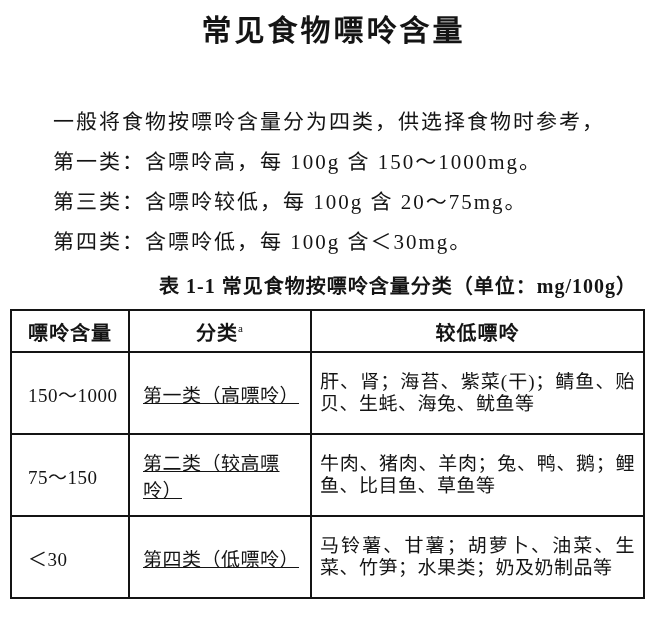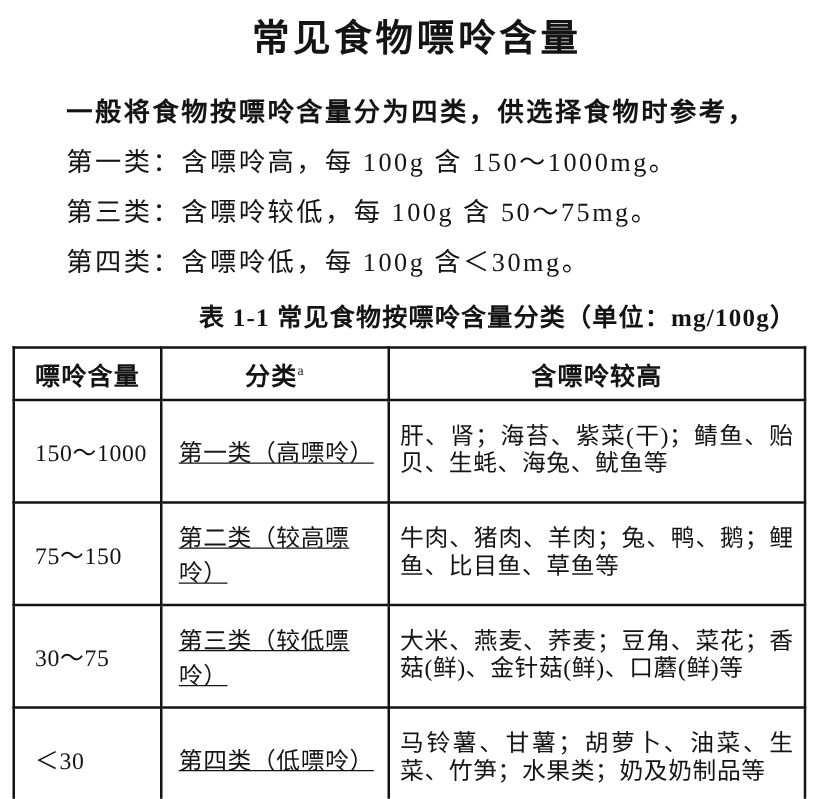--- a/index.html
+++ b/index.html
@@ -8,22 +8,22 @@
     background:#ffffff;color:#141414;
     font-family:"Liberation Serif","DejaVu Serif",serif;
   }
   .title{
     margin:6px 0 0 0;
     text-align:center;
     font-size:30px;font-weight:bold;
     letter-spacing:3px;
   }
   .intro{
-    margin:20px 16px 0 13px;
-    font-size:21px;line-height:40px;letter-spacing:2px;font-weight:bold;
+    margin:52px 16px 0 13px;
+    font-size:21px;line-height:40px;letter-spacing:2px;
   }
   .intro .line{display:block;}
   .intro .indent{padding-left:40px;}
   .cats{
     margin:0 4px 0 53px;
     font-size:21px;line-height:40px;letter-spacing:2px;
   }
   .caption{
     margin:8px 30px 0 0;
     text-align:right;
@@ -55,54 +55,49 @@
 <body>
 
 <h1 class="title">常见食物嘌呤含量</h1>
 
 <p class="intro">
   <span class="line indent">一般将食物按嘌呤含量分为四类，供选择食物时参考，</span>
 </p>
 
 <div class="cats">
   <div>第一类：含嘌呤高，每 100g 含 150～1000mg。</div>
-  <div>第三类：含嘌呤较低，每 100g 含 50～75mg。</div>
+  <div>第三类：含嘌呤较低，每 100g 含 20～75mg。</div>
   <div>第四类：含嘌呤低，每 100g 含＜30mg。</div>
 </div>
 
 <div class="caption">表 1-1  常见食物按嘌呤含量分类（单位：mg/100g）</div>
 
 <table>
   <colgroup>
       <col class="c1">
       <col class="c2">
       <col class="c3">
     </colgroup>
   <thead>
     <tr>
       <th>嘌呤含量</th>
       <th><span>分类</span><sup>a</sup></th>
-      <th>含嘌呤较高</th>
+      <th>较低嘌呤</th>
     </tr>
   </thead>
   <tbody>
     <tr>
       <td class="range">150～1000</td>
       <td class="cls">第一类（高嘌呤）</td>
       <td class="examples">肝、肾；海苔、紫菜(干)；鲭鱼、贻贝、生蚝、海兔、鱿鱼等</td>
     </tr>
     <tr>
       <td class="range">75～150</td>
       <td class="cls">第二类（较高嘌呤）</td>
       <td class="examples">牛肉、猪肉、羊肉；兔、鸭、鹅；鲤鱼、比目鱼、草鱼等</td>
     </tr>
     <tr>
-      <td class="range">30～75</td>
-      <td class="cls">第三类（较低嘌呤）</td>
-      <td class="examples">大米、燕麦、荞麦；豆角、菜花；香菇(鲜)、金针菇(鲜)、口蘑(鲜)等</td>
-    </tr>
-    <tr>
       <td class="range">＜30</td>
       <td class="cls">第四类（低嘌呤）</td>
       <td class="examples">马铃薯、甘薯；胡萝卜、油菜、生菜、竹笋；水果类；奶及奶制品等</td>
     </tr>
   </tbody>
 </table>
 
 </body></html>

